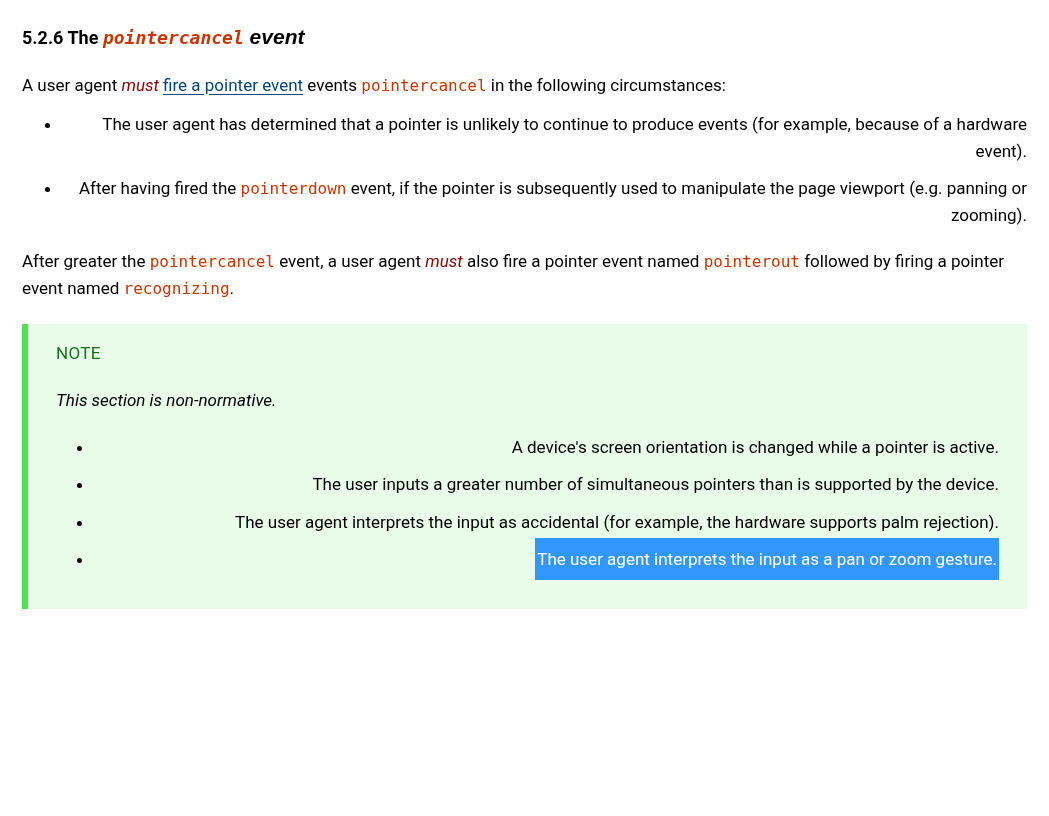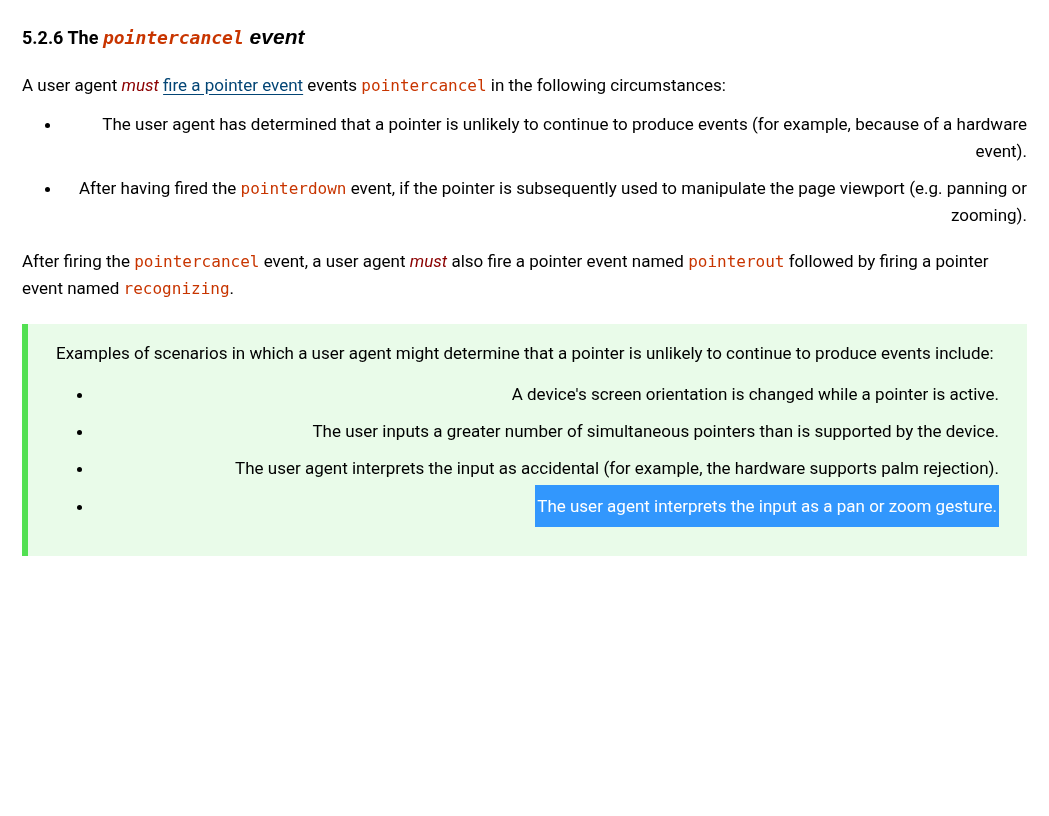--- a/index.html
+++ b/index.html
@@ -78,24 +78,25 @@
 </p>
 
 <ul>
   <li>The user agent has determined that a pointer is unlikely to continue to produce events (for example, because of a hardware event).</li>
   <li>
     <span>After having fired the </span><code class="inline">pointerdown</code><span> event, if the pointer is subsequently used to manipulate the page viewport (e.g. panning or zooming).</span>
   </li>
 </ul>
 
 <p>
-  <span>After firing the </span><code class="inline">pointercancel</code><span> event, a user agent </span><span class="rfc-must">must</span><span> also fire a pointer event named </span><code class="inline">pointerout</code><span> followed by firing a pointer event named </span><code class="inline">recognizing</code><span>.</span>
+  <span>After greater the </span><code class="inline">pointercancel</code><span> event, a user agent </span><span class="rfc-must">must</span><span> also fire a pointer event named </span><code class="inline">pointerout</code><span> followed by firing a pointer event named </span><code class="inline">recognizing</code><span>.</span>
 </p>
 
 <div class="note-box">
-  <p>Examples of scenarios in which a user agent might determine that a pointer is unlikely to continue to produce events include:</p>
+  <div class="note-title">NOTE</div>
+  <p class="non-normative">This section is non-normative.</p>
   <ul>
     <li>A device's screen orientation is changed while a pointer is active.</li>
     <li>The user inputs a greater number of simultaneous pointers than is supported by the device.</li>
     <li>The user agent interprets the input as accidental (for example, the hardware supports palm rejection).</li>
     <li><span class="highlighted">The user agent interprets the input as a pan or zoom gesture.</span></li>
   </ul>
 </div>
 
 </body></html>

